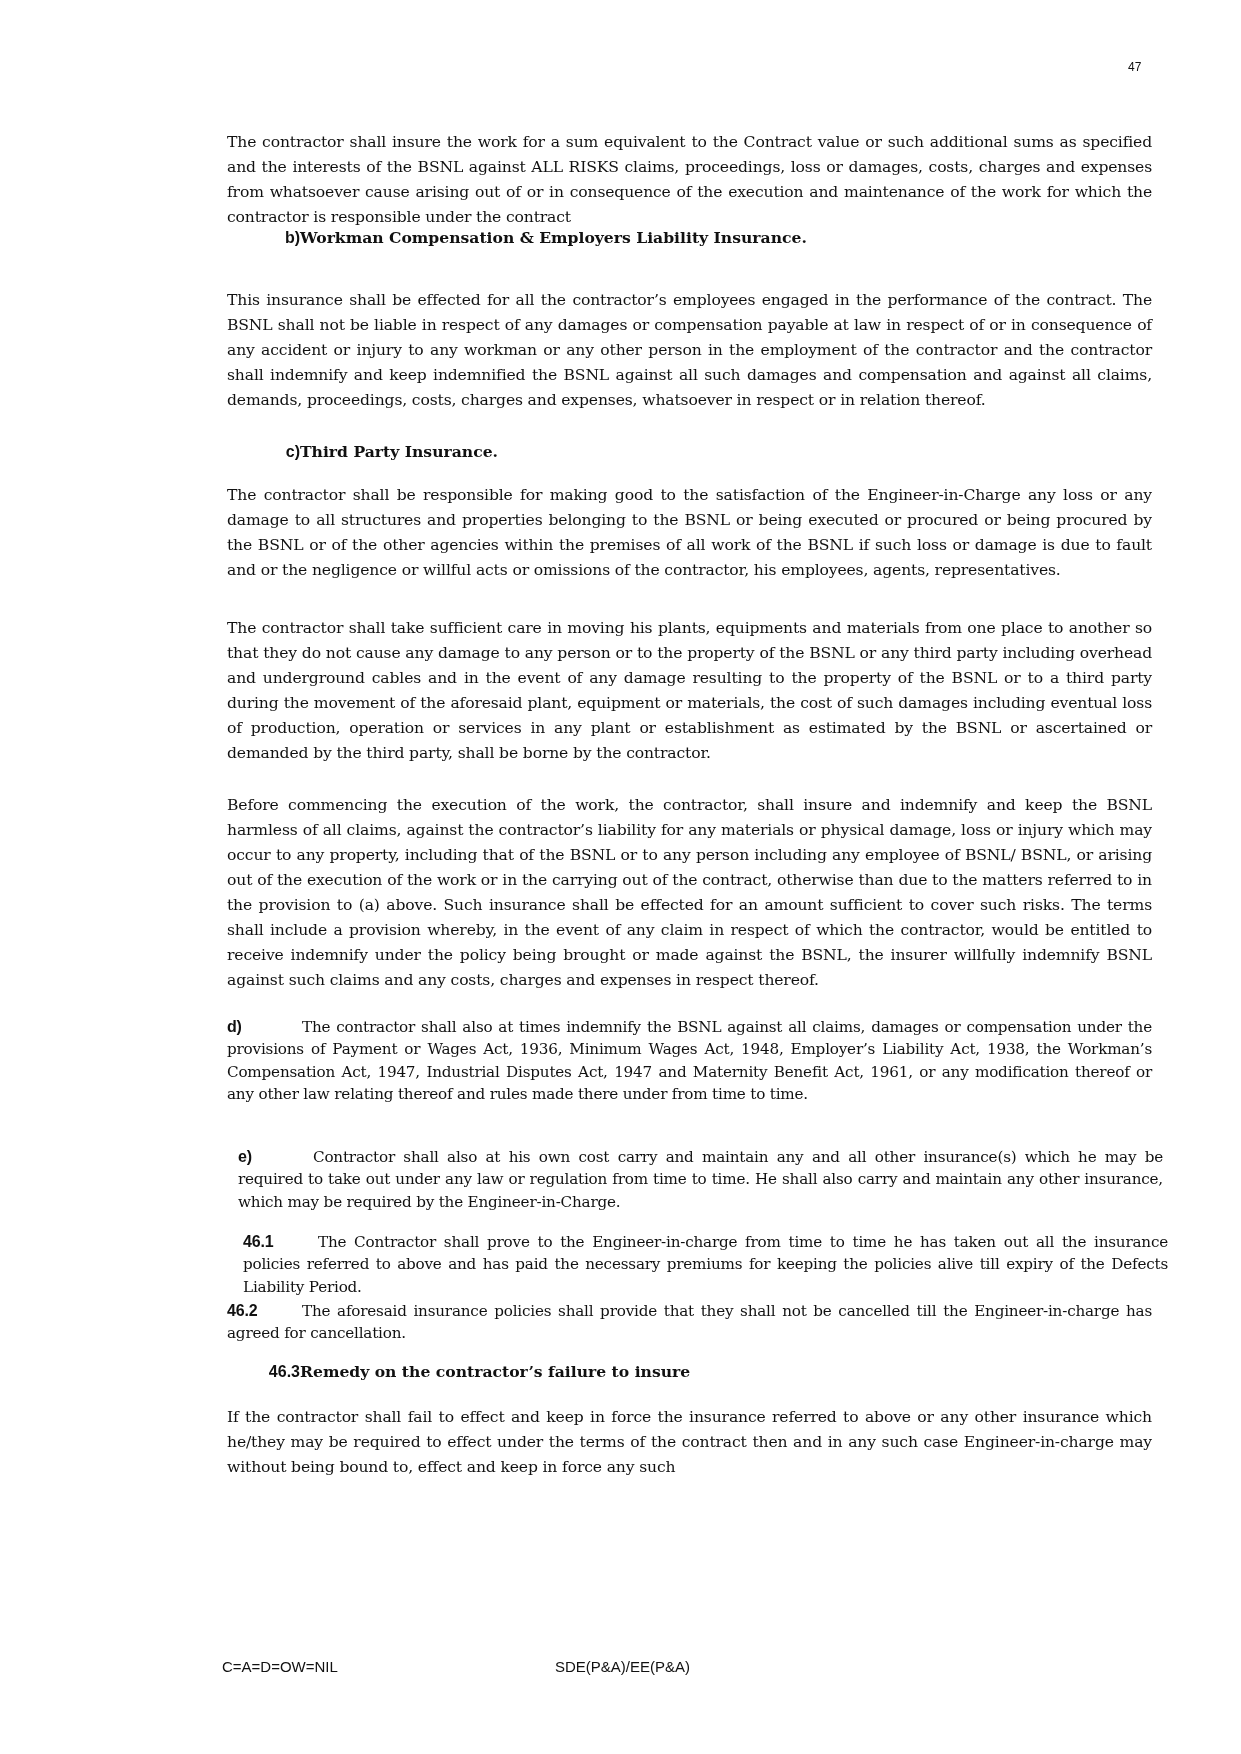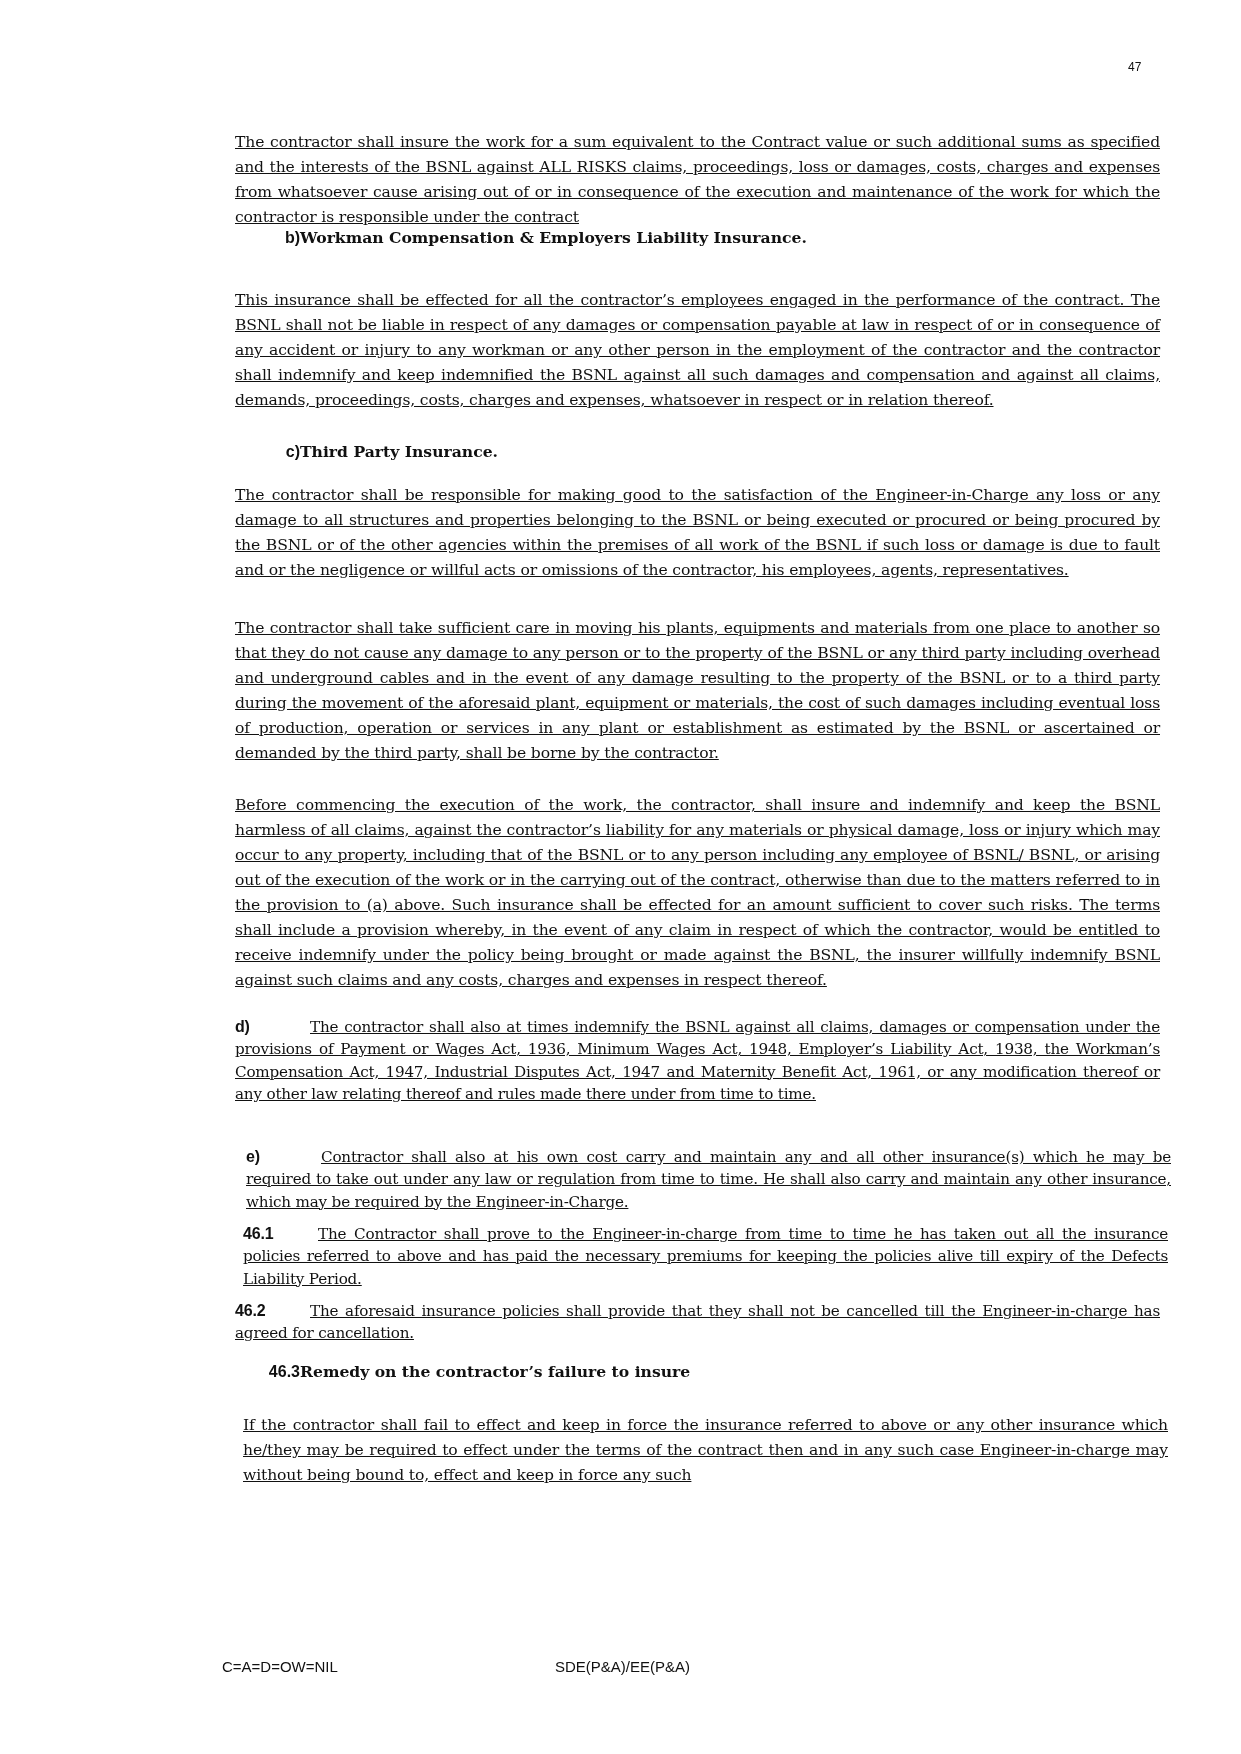--- a/index.html
+++ b/index.html
@@ -1,18 +1,18 @@
 <!DOCTYPE html>
 <html><head>
 <meta charset="utf-8">
 <style>
   html, body { margin: 0; padding: 0; background: #ffffff; }
   body { width: 1241px; height: 1754px; position: relative; overflow: hidden; color: #111; }
   .page-num { position: absolute; left: 1128px; top: 60px; font-family: "Liberation Sans", sans-serif; font-size: 12px; }
-  .blk { position: absolute; left: 235px; width: 925px; font-family: "DejaVu Serif", serif; text-align: justify; text-decoration: underline; }
+  .blk { position: absolute; left: 227px; width: 925px; font-family: "DejaVu Serif", serif; text-align: justify; }
   .p25 { font-size: 15.6px; line-height: 25px; letter-spacing: -0.15px; word-spacing: 0px; }
   .p22 { font-size: 15.2px; line-height: 22.3px; letter-spacing: -0.2px; }
   .head { position: absolute; left: 225px; font-family: "DejaVu Serif", serif; font-weight: bold; font-size: 15.6px; line-height: 17px; text-align: right; }
   .head .lbl { display: inline-block; width: 75px; font-family: "Liberation Sans", sans-serif; font-weight: bold; font-size: 16px; }
   .inl-lbl { display: inline-block; width: 75px; font-family: "Liberation Sans", sans-serif; font-weight: bold; font-size: 16px; }
   .footer { position: absolute; top: 1658px; font-family: "Liberation Sans", sans-serif; font-size: 15px; }
 </style>
 </head>
 <body>
 
@@ -33,24 +33,24 @@
 <p class="blk p25" style="top:483px;margin:0;">The contractor shall be responsible for making good to the satisfaction of the Engineer-in-Charge any loss or any damage to all structures and properties belonging to the BSNL or being executed or procured or being procured by the BSNL or of the other agencies within the premises of all work of the BSNL if such loss or damage is due to fault and or the negligence or willful acts or omissions of the contractor, his employees, agents, representatives.</p>
 
 <p class="blk p25" style="top:616px;margin:0;">The contractor shall take sufficient care in moving his plants, equipments and materials from one place to another so that they do not cause any damage to any person or to the property of the BSNL or any third party including overhead and underground cables and in the event of any damage resulting to the property of the BSNL or to a third party during the movement of the aforesaid plant, equipment or materials, the cost of such damages including eventual loss of production, operation or services in any plant or establishment as estimated by the BSNL or ascertained or demanded by the third party, shall be borne by the contractor.</p>
 
 <p class="blk p25" style="top:793px;margin:0;">Before commencing the execution of the work, the contractor, shall insure and indemnify and keep the BSNL harmless of all claims, against the contractor’s liability for any materials or physical damage, loss or injury which may occur to any property, including that of the BSNL or to any person including any employee of BSNL/ BSNL, or arising out of the execution of the work or in the carrying out of the contract, otherwise than due to the matters referred to in the provision to (a) above.   Such insurance shall be effected for an amount sufficient to cover such risks.  The terms shall include a provision whereby, in the event of any claim in respect of which the contractor, would be entitled to receive indemnify under the policy being brought or made against the BSNL, the insurer willfully indemnify BSNL against such claims and any costs, charges and expenses in respect thereof.</p>
 
 <p class="blk p22" style="top:1016px;margin:0;"><span class="inl-lbl">d)</span><span>The contractor shall also at times indemnify the BSNL against all claims, damages or compensation under the provisions of Payment or Wages Act, 1936, Minimum Wages Act, 1948, Employer’s Liability Act, 1938, the Workman’s Compensation Act, 1947, Industrial Disputes Act, 1947 and Maternity Benefit Act, 1961, or any modification thereof or any other law relating thereof and rules made there under from time to time.</span></p>
 
 <p class="blk p22" style="top:1135px;margin:11px;"><span class="inl-lbl">e)</span><span>Contractor shall also at his own cost carry and maintain any and all other insurance(s) which he may be required to take out under any law or regulation from time to time.  He shall also carry and maintain any other insurance, which may be required by the Engineer-in-Charge.</span></p>
 
-<p class="blk p22" style="top:1215px;margin:8px;"><span class="inl-lbl">46.1</span><span>The Contractor shall prove to the Engineer-in-charge from time to time he has taken out all the insurance policies referred to above and has paid the necessary premiums for keeping the policies alive till expiry of the Defects Liability Period.</span></p>
+<p class="blk p22" style="top:1215px;margin:16px;"><span class="inl-lbl">46.1</span><span>The Contractor shall prove to the Engineer-in-charge from time to time he has taken out all the insurance policies referred to above and has paid the necessary premiums for keeping the policies alive till expiry of the Defects Liability Period.</span></p>
 
 <p class="blk p22" style="top:1300px;margin:0;"><span class="inl-lbl">46.2</span><span>The aforesaid insurance policies shall provide that they shall not be cancelled till the Engineer-in-charge has agreed for cancellation.</span></p>
 
 <div class="head" style="top:1363px;">
   <span class="lbl">46.3</span><span>Remedy on the contractor’s failure to insure</span>
 </div>
 
-<p class="blk p25" style="top:1405px;margin:8px;">If the contractor shall fail to effect and keep in force the insurance referred to above or any other insurance which he/they may be required to effect under the terms of the contract then and in any such case Engineer-in-charge may without being bound to, effect and keep in force any such</p>
+<p class="blk p25" style="top:1405px;margin:0;">If the contractor shall fail to effect and keep in force the insurance referred to above or any other insurance which he/they may be required to effect under the terms of the contract then and in any such case Engineer-in-charge may without being bound to, effect and keep in force any such</p>
 
 <div class="footer" style="left:222px;">C=A=D=OW=NIL</div>
 <div class="footer" style="left:555px;">SDE(P&amp;A)/EE(P&amp;A)</div>
 
 </body></html>

